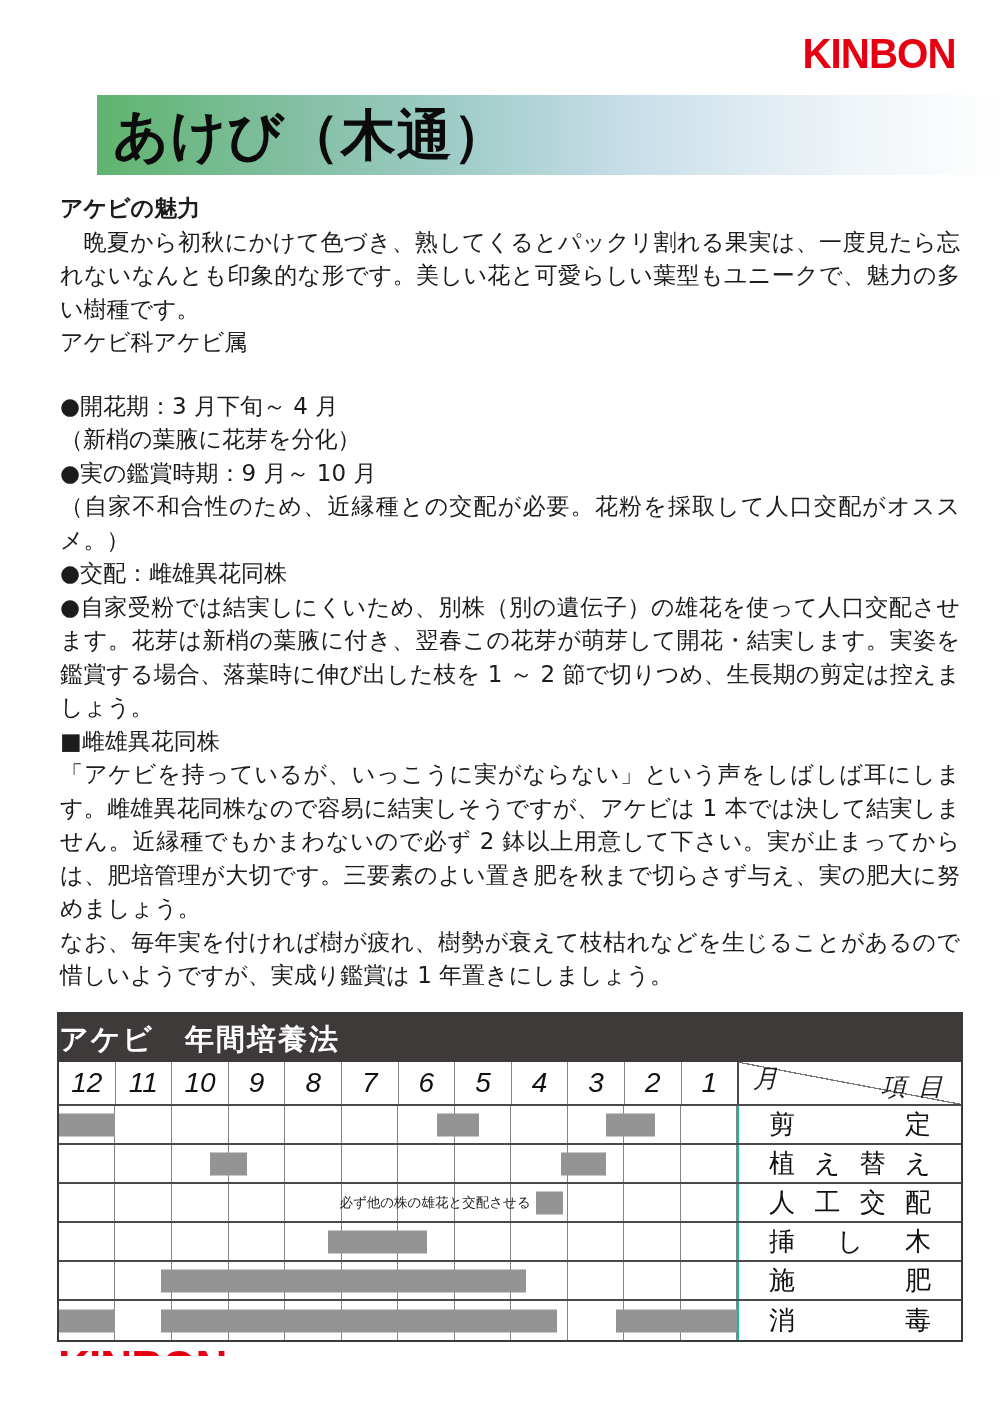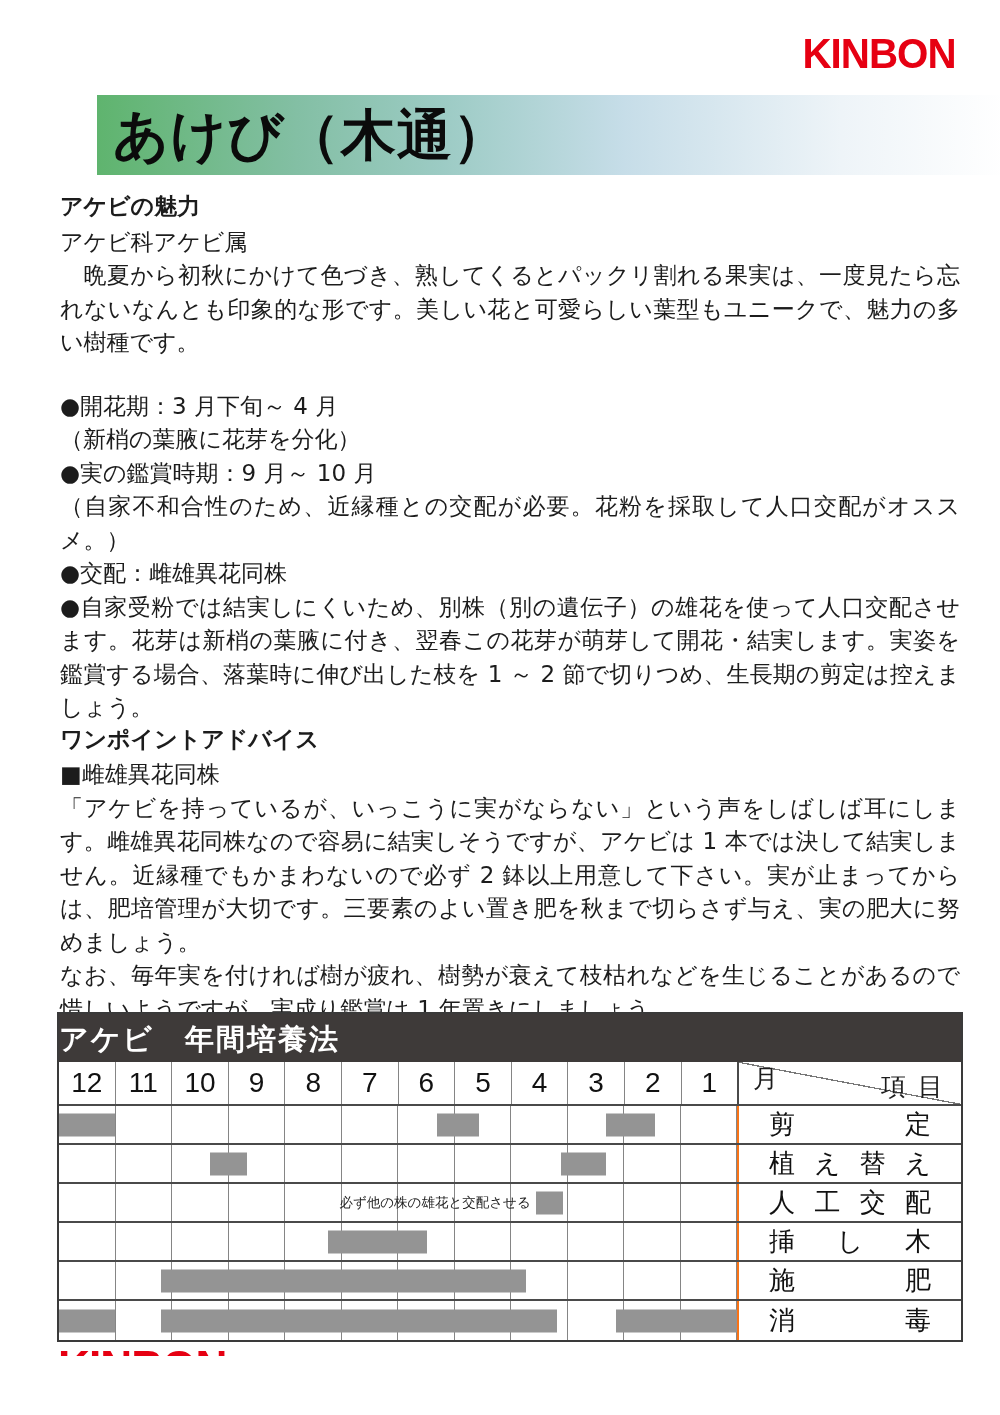--- a/index.html
+++ b/index.html
@@ -23,49 +23,49 @@
   .banner h1 {
     margin:0; padding-left:16px; font-family:"DejaVu Serif", serif;
     font-weight:700; font-size:55px; line-height:80px; color:#0b0b0b; letter-spacing:1px;
   }
   
   .content {
     position:absolute; top:192px; left:60px; width:900px;
     font-size:23px; line-height:33.5px; text-align:justify;
   }
   .content p { margin:0; }
-  .bold { font-weight:700;font-family:Liberation Mono, monospace; }
+  .bold { font-weight:700; }
   .bullets { margin-top:30px; }
   .advice-head { margin-top:17px; }
   
   .ctable {
     position:absolute; top:1012px; left:57px; width:906px;
     border:2px solid #3a3a3a; box-sizing:border-box; background:#fff;
   }
   .thead {
     height:48px; display:flex; align-items:baseline; 
     gap:10px; color:#ffffff; padding-top:6px; box-sizing:border-box;
   }
   .ttitle { font-family:"DejaVu Serif", serif; font-weight:700; font-size:29px; letter-spacing:2px; }
   .tsub { font-size:14.5px; }
-  .month-row { display:flex; height:44px; border-bottom:2px solid #4a4a4a; box-sizing:border-box; }
+  .month-row { display:flex; height:44px; border-bottom:2px solid #4a4a4a; box-sizing:border-box;font-style:italic; }
   .month-cells { width:75.4%; display:flex; border-right:2px solid #4a4a4a; box-sizing:border-box; }
   .mcell {
     flex:1; border-right:1px solid #858585; display:flex; align-items:center; justify-content:center;
     font-family:"Liberation Sans", sans-serif; font-size:28px; color:#111;
   }
   .mcell:last-child { border-right:none; }
   .corner { flex:1; position:relative;
     background-image:linear-gradient(to right top, transparent calc(50% - 1px), #777 calc(50% - 1px), #777 calc(50% + 0.3px), transparent calc(50% + 0.3px));
   }
   .corner .cm { position:absolute; top:0px; left:14px; font-size:25px; font-family:"DejaVu Serif", serif; }
   .corner .ci { position:absolute; bottom:1px; right:6px; font-size:25px; letter-spacing:12px; font-family:"DejaVu Serif", serif; }
   .trow { display:flex; height:39px; border-bottom:2px solid #4a4a4a; box-sizing:border-box; }
   .trow:last-child { border-bottom:none; }
-  .marea { width:75.4%; position:relative; display:flex; border-right:2px solid #f97316; box-sizing:border-box; }
+  .marea { width:75.4%; position:relative; display:flex; border-right:2px solid #14b8a6; box-sizing:border-box;justify-content:center; }
   .mgcell { flex:1; border-right:1px solid #858585; }
   .mgcell:last-child { border-right:none; }
   .bar { position:absolute; top:50%; height:23px; transform:translateY(-50%); }
   .annot {
     position:absolute; top:50%; transform:translateY(-50%);
     font-size:13.5px; white-space:nowrap; color:#222;
   }
   .tlabel {
     flex:1; display:flex; align-items:center; justify-content:space-between;
     padding:0 30px; font-size:26px; font-family:"DejaVu Serif", serif; color:#111;
@@ -77,31 +77,30 @@
 <div class="page">
 
   <div class="brand-logo logo-top" style="color: rgb(230, 0, 18);">KINBON</div>
 
   <div class="banner">
     <h1>あけび（木通）</h1>
   </div>
 
   <div class="content">
     <p class="bold">アケビの魅力</p>
+    <p>　晩夏から初秋にかけて色づき、熟してくるとパックリ割れる果実は、一度見たら忘れないなんとも印象的な形です。美しい花と可愛らしい葉型もユニークで、魅力の多い樹種です。</p>
     <p>アケビ科アケビ属</p>
-    <p>　晩夏から初秋にかけて色づき、熟してくるとパックリ割れる果実は、一度見たら忘れないなんとも印象的な形です。美しい花と可愛らしい葉型もユニークで、魅力の多い樹種です。</p>
     <div class="bullets" id="bullets">
         <p>●開花期：3 月下旬～ 4 月</p>
         <p>（新梢の葉腋に花芽を分化）</p>
         <p>●実の鑑賞時期：9 月～ 10 月</p>
         <p>（自家不和合性のため、近縁種との交配が必要。花粉を採取して人口交配がオススメ。）</p>
         <p>●交配：雌雄異花同株</p>
         <p>●自家受粉では結実しにくいため、別株（別の遺伝子）の雄花を使って人口交配させます。花芽は新梢の葉腋に付き、翌春この花芽が萌芽して開花・結実します。実姿を鑑賞する場合、落葉時に伸び出した枝を 1 ～ 2 節で切りつめ、生長期の剪定は控えましょう。</p>
       </div>
-    <p class="bold advice-head">ワンポイントアドバイス</p>
     <p>■雌雄異花同株</p>
     <p>「アケビを持っているが、いっこうに実がならない」という声をしばしば耳にします。雌雄異花同株なので容易に結実しそうですが、アケビは 1 本では決して結実しません。近縁種でもかまわないので必ず 2 鉢以上用意して下さい。実が止まってからは、肥培管理が大切です。三要素のよい置き肥を秋まで切らさず与え、実の肥大に努めましょう。</p>
     <p>なお、毎年実を付ければ樹が疲れ、樹勢が衰えて枝枯れなどを生じることがあるので惜しいようですが、実成り鑑賞は 1 年置きにしましょう。</p>
   </div>
 
   <div class="ctable">
     <div class="thead" id="thead" style="background: rgb(62, 58, 57);">
       <span class="ttitle">アケビ　年間培養法</span>
     </div>
     <div class="month-row">

